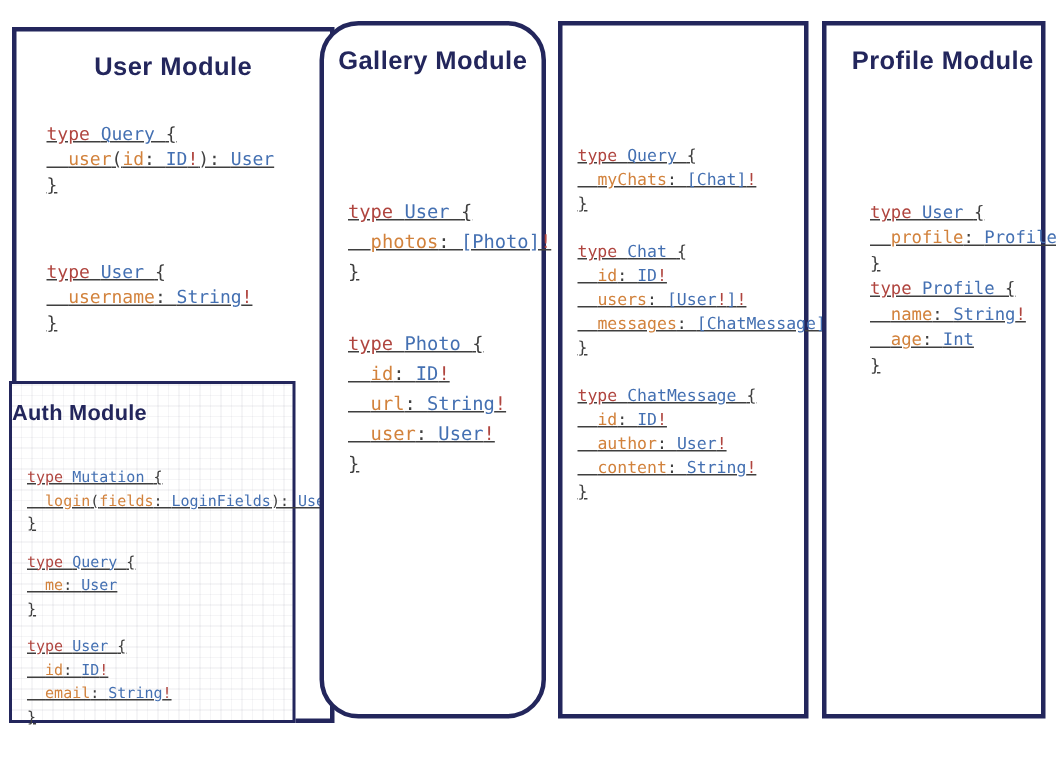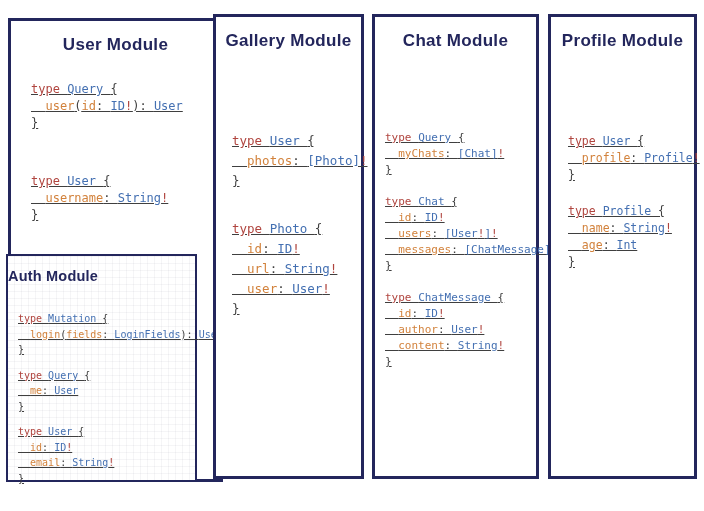--- a/index.html
+++ b/index.html
@@ -15,23 +15,23 @@
     font-family: "Liberation Sans", sans-serif;
     overflow: hidden;
   }
   .panel {
     position: absolute;
     background: #ffffff;
     border: 3px solid #23265c;
     box-sizing: border-box;
   }
   .panel-user    { left: 8px;   top: 18px; width: 215px; height: 464px; }
-  .panel-gallery { left: 213px; top: 14px; width: 151px; height: 465px; }
+  .panel-gallery { left: 213px; top: 14px; width: 151px; height: 465px; border-radius: 26px; }
   .panel-chat    { left: 372px; top: 14px; width: 167px; height: 465px; }
-  .panel-profile { left: 548px; top: 14px; width: 149px; height: 465px; }
+  .panel-profile { left: 548px; top: 14px; width: 149px; height: 465px; padding-left: 12px; }
 
   .panel-title {
     margin: 14px 0 0 0;
     text-align: center;
     font-size: 17px;
     font-weight: 700;
     letter-spacing: 0.3px;
     color: #23265c;
   }
   .authbox {
@@ -66,21 +66,21 @@
   .user-code    { margin-top: 26px; padding-left: 20px; font-size: 12px;   line-height: 17px; }
   .user-code    .code-block + .code-block { margin-top: 41px; }
 
   .gallery-code { margin-top: 80px; padding-left: 16px; font-size: 12.5px; line-height: 20px; }
   .gallery-code .code-block + .code-block { margin-top: 28px; }
 
   .chat-code    { margin-top: 79px; padding-left: 10px; font-size: 11px;   line-height: 16px; }
   .chat-code    .code-block + .code-block { margin-top: 16px; }
 
   .profile-code { margin-top: 82px; padding-left: 17px; font-size: 11.5px; line-height: 17px; }
-  .profile-code .code-block + .code-block { margin-top: 19px; }
+  .profile-code .code-block + .code-block { }
 
   .auth-code    { margin-top: 27px; padding-left: 10px; font-size: 10px;  line-height: 15.5px; }
   .auth-code    .code-block + .code-block { margin-top: 10px; }
 
   .tok-k { color: #b0453f; } 
   .tok-t { color: #4470b2; } 
   .tok-f { color: #d2823c; } 
   .tok-p { color: #3f3f3f; } 
 </style>
 </head>
@@ -97,21 +97,20 @@
       <div class="code auth-code"><div class="code-block"><div class="code-line"><span class="tok-k">type </span><span class="tok-t">Mutation </span><span class="tok-p">{</span></div><div class="code-line"><span class="tok-p">  </span><span class="tok-f">login</span><span class="tok-p">(</span><span class="tok-f">fields</span><span class="tok-p">: </span><span class="tok-t">LoginFields</span><span class="tok-p">): </span><span class="tok-t">User</span></div><div class="code-line"><span class="tok-p">}</span></div></div><div class="code-block"><div class="code-line"><span class="tok-k">type </span><span class="tok-t">Query </span><span class="tok-p">{</span></div><div class="code-line"><span class="tok-p">  </span><span class="tok-f">me</span><span class="tok-p">: </span><span class="tok-t">User</span></div><div class="code-line"><span class="tok-p">}</span></div></div><div class="code-block"><div class="code-line"><span class="tok-k">type </span><span class="tok-t">User </span><span class="tok-p">{</span></div><div class="code-line"><span class="tok-p">  </span><span class="tok-f">id</span><span class="tok-p">: </span><span class="tok-t">ID</span><span class="tok-k">!</span></div><div class="code-line"><span class="tok-p">  </span><span class="tok-f">email</span><span class="tok-p">: </span><span class="tok-t">String</span><span class="tok-k">!</span></div><div class="code-line"><span class="tok-p">}</span></div></div></div>
     </section>
   </section>
 
   <section class="panel panel-gallery">
     <h2 class="panel-title">Gallery Module</h2>
     <div class="code gallery-code"><div class="code-block"><div class="code-line"><span class="tok-k">type </span><span class="tok-t">User </span><span class="tok-p">{</span></div><div class="code-line"><span class="tok-p">  </span><span class="tok-f">photos</span><span class="tok-p">: </span><span class="tok-t">[Photo]</span><span class="tok-k">!</span></div><div class="code-line"><span class="tok-p">}</span></div></div><div class="code-block"><div class="code-line"><span class="tok-k">type </span><span class="tok-t">Photo </span><span class="tok-p">{</span></div><div class="code-line"><span class="tok-p">  </span><span class="tok-f">id</span><span class="tok-p">: </span><span class="tok-t">ID</span><span class="tok-k">!</span></div><div class="code-line"><span class="tok-p">  </span><span class="tok-f">url</span><span class="tok-p">: </span><span class="tok-t">String</span><span class="tok-k">!</span></div><div class="code-line"><span class="tok-p">  </span><span class="tok-f">user</span><span class="tok-p">: </span><span class="tok-t">User</span><span class="tok-k">!</span></div><div class="code-line"><span class="tok-p">}</span></div></div></div>
   </section>
 
   <section class="panel panel-chat">
-    <h2 class="panel-title">Chat Module</h2>
     <div class="code chat-code"><div class="code-block"><div class="code-line"><span class="tok-k">type </span><span class="tok-t">Query </span><span class="tok-p">{</span></div><div class="code-line"><span class="tok-p">  </span><span class="tok-f">myChats</span><span class="tok-p">: </span><span class="tok-t">[Chat]</span><span class="tok-k">!</span></div><div class="code-line"><span class="tok-p">}</span></div></div><div class="code-block"><div class="code-line"><span class="tok-k">type </span><span class="tok-t">Chat </span><span class="tok-p">{</span></div><div class="code-line"><span class="tok-p">  </span><span class="tok-f">id</span><span class="tok-p">: </span><span class="tok-t">ID</span><span class="tok-k">!</span></div><div class="code-line"><span class="tok-p">  </span><span class="tok-f">users</span><span class="tok-p">: </span><span class="tok-t">[User</span><span class="tok-k">!</span><span class="tok-t">]</span><span class="tok-k">!</span></div><div class="code-line"><span class="tok-p">  </span><span class="tok-f">messages</span><span class="tok-p">: </span><span class="tok-t">[ChatMessage]</span><span class="tok-k">!</span></div><div class="code-line"><span class="tok-p">}</span></div></div><div class="code-block"><div class="code-line"><span class="tok-k">type </span><span class="tok-t">ChatMessage </span><span class="tok-p">{</span></div><div class="code-line"><span class="tok-p">  </span><span class="tok-f">id</span><span class="tok-p">: </span><span class="tok-t">ID</span><span class="tok-k">!</span></div><div class="code-line"><span class="tok-p">  </span><span class="tok-f">author</span><span class="tok-p">: </span><span class="tok-t">User</span><span class="tok-k">!</span></div><div class="code-line"><span class="tok-p">  </span><span class="tok-f">content</span><span class="tok-p">: </span><span class="tok-t">String</span><span class="tok-k">!</span></div><div class="code-line"><span class="tok-p">}</span></div></div></div>
   </section>
 
   <section class="panel panel-profile">
     <h2 class="panel-title">Profile Module</h2>
     <div class="code profile-code"><div class="code-block"><div class="code-line"><span class="tok-k">type </span><span class="tok-t">User </span><span class="tok-p">{</span></div><div class="code-line"><span class="tok-p">  </span><span class="tok-f">profile</span><span class="tok-p">: </span><span class="tok-t">Profile</span><span class="tok-k">!</span></div><div class="code-line"><span class="tok-p">}</span></div></div><div class="code-block"><div class="code-line"><span class="tok-k">type </span><span class="tok-t">Profile </span><span class="tok-p">{</span></div><div class="code-line"><span class="tok-p">  </span><span class="tok-f">name</span><span class="tok-p">: </span><span class="tok-t">String</span><span class="tok-k">!</span></div><div class="code-line"><span class="tok-p">  </span><span class="tok-f">age</span><span class="tok-p">: </span><span class="tok-t">Int</span></div><div class="code-line"><span class="tok-p">}</span></div></div></div>
   </section>
 
 </div>
 

